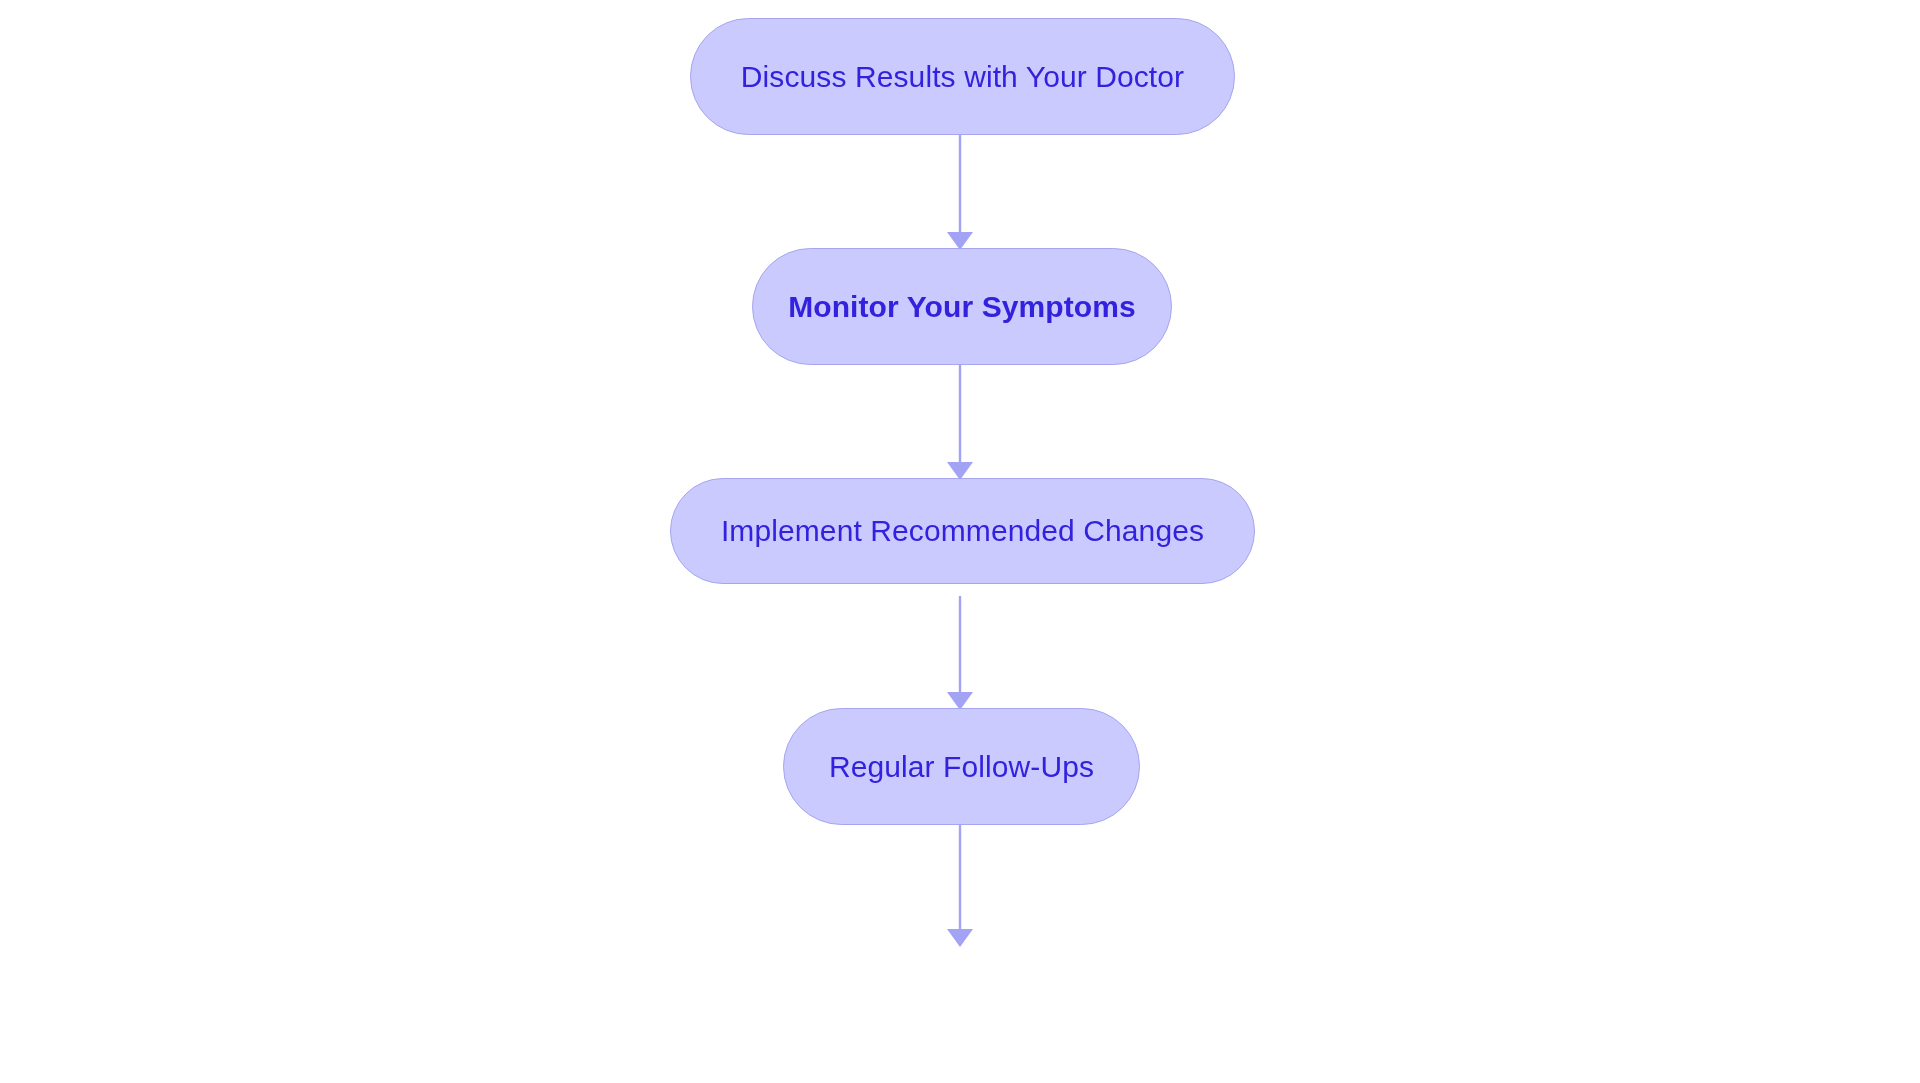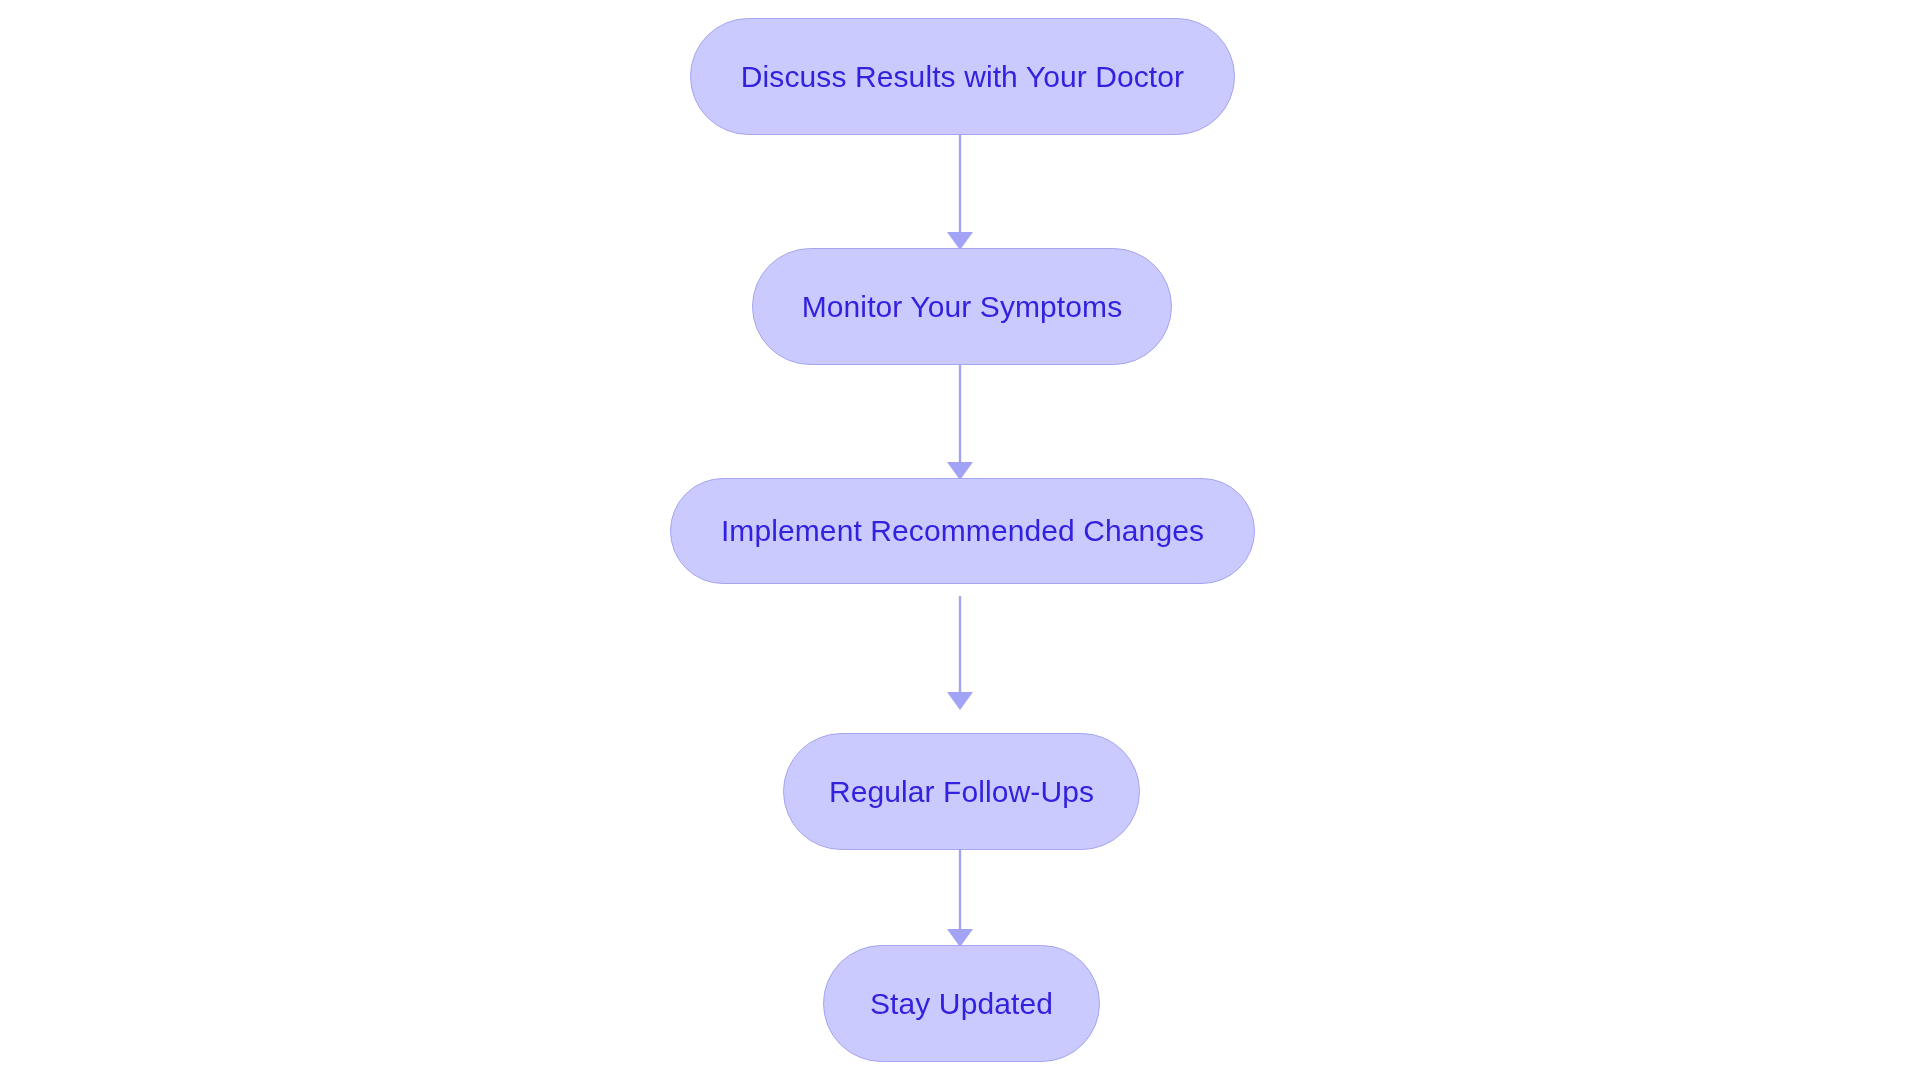--- a/index.html
+++ b/index.html
@@ -85,29 +85,26 @@
     <g>
       <line class="edge-line" x1="960" y1="825" x2="960" y2="929"></line>
       <polygon class="edge-head" points="947,929 973,929 960,947"></polygon>
     </g>
   </svg>
 
   <div class="node" style="left:690px; top:18px; width:545px; height:117px;">
     <span class="node-label">Discuss Results with Your Doctor</span>
   </div>
 
-  <div class="node" style="left:752px; top:248px; width:420px; height:117px;">
+  <div class="node" style="left:752px; top:248px; width:420px; height:117px;font-weight:bold;">
     <span class="node-label">Monitor Your Symptoms</span>
   </div>
 
   <div class="node" style="left:670px; top:478px; width:585px; height:106px;">
     <span class="node-label">Implement Recommended Changes</span>
   </div>
 
-  <div class="node" style="left:783px; top:708px; width:357px; height:117px;margin-top:25px;">
+  <div class="node" style="left:783px; top:708px; width:357px; height:117px;">
     <span class="node-label">Regular Follow-Ups</span>
   </div>
 
-  <div class="node" style="left:823px; top:945px; width:277px; height:117px;">
-    <span class="node-label">Stay Updated</span>
-  </div>
 
 </div>
 
 </body></html>

